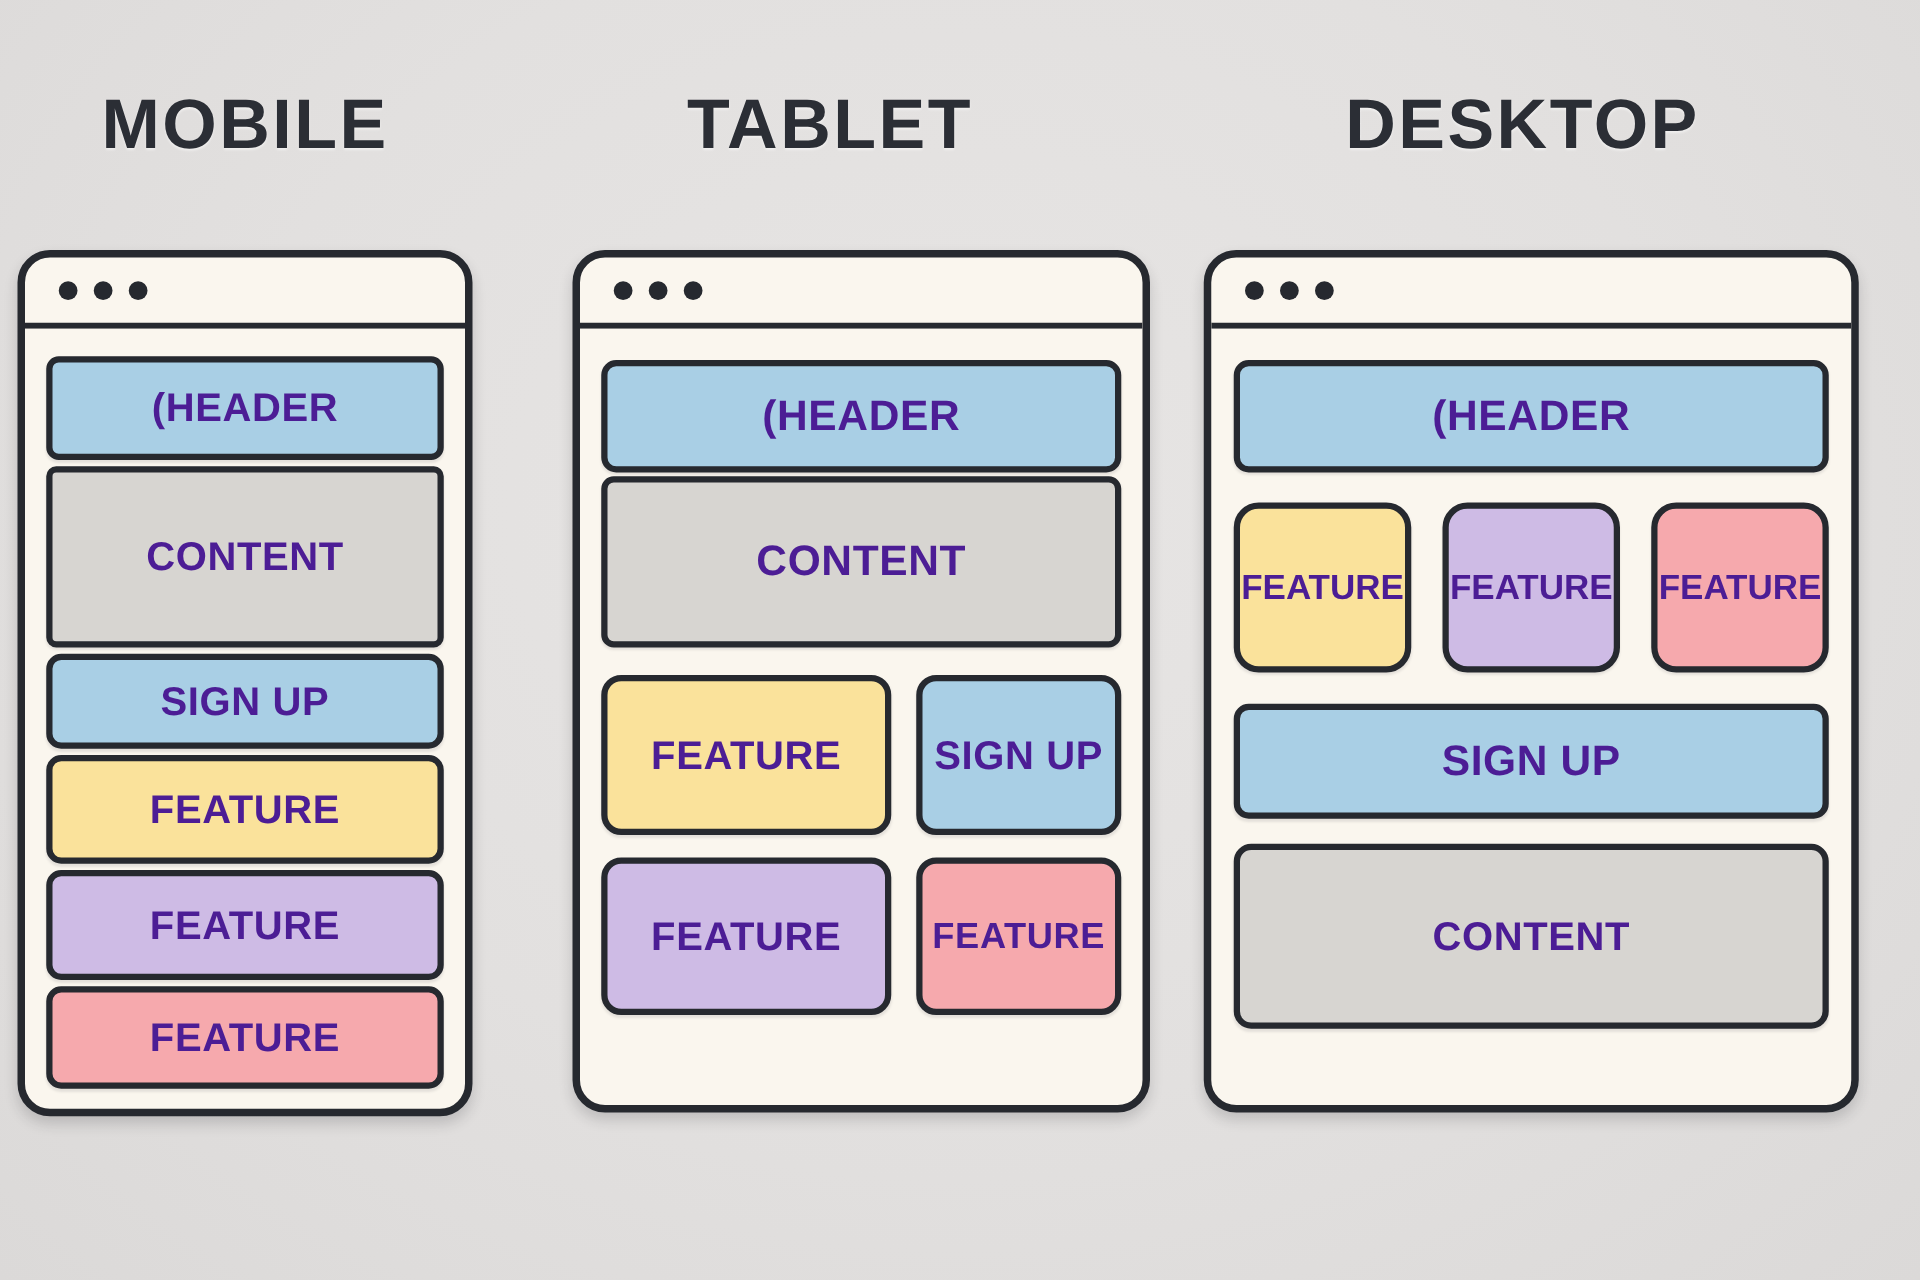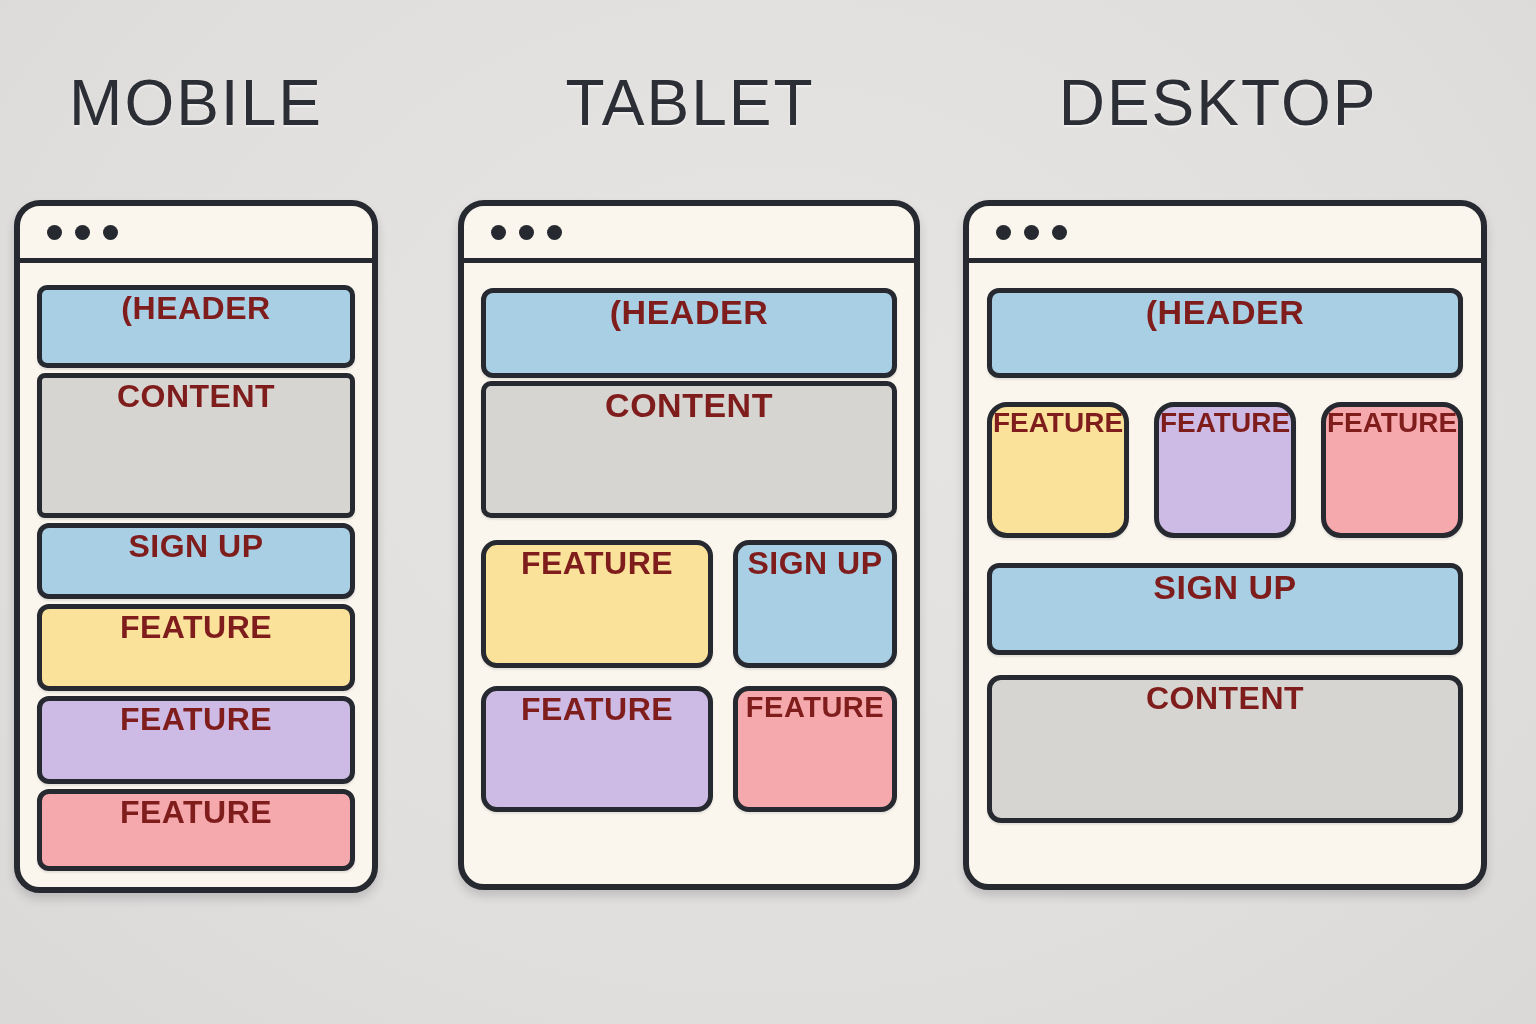--- a/index.html
+++ b/index.html
@@ -8,26 +8,26 @@
     background:#e3e1e0;
   }
   .canvas{
     position:relative;
     width:1536px;height:1024px;
     overflow:hidden;
     background:radial-gradient(ellipse at 50% 40%, #e7e5e4 0%, #e2e0df 55%, #dbd9d8 100%);
   }
   .title{
     position:absolute;top:66px;margin:0;
-    font-size:64px;font-weight:400;letter-spacing:2px;
+    font-size:56px;font-weight:700;letter-spacing:2px;
     color:#2b2e35;text-align:center;
     text-shadow:0 2px 2px rgba(255,255,255,.5);
   }
   .t-mobile{left:14px;width:364px;}
-  .t-tablet{left:459px;width:462px;}
+  .t-tablet{left:433px;width:462px;}
   .t-desktop{left:956px;width:524px;}
 
   .window{
     position:absolute;top:200px;
     background:#faf6ee;
     border:6px solid #26292f;
     border-radius:26px;
     box-sizing:border-box;
     box-shadow:0 6px 10px rgba(38,41,47,.18);
   }
@@ -45,23 +45,23 @@
   .dot{width:15px;height:15px;border-radius:50%;background:#26292f;}
 
   .wbody{display:flex;flex-direction:column;box-sizing:border-box;}
   .body-mobile{padding:22px 17px 0 17px;gap:5px;}
   .body-tablet{padding:25px 17px 0 17px;}
   .body-desktop{padding:25px 18px 0 18px;}
 
   .block{
     box-sizing:border-box;
     border:5px solid #26292f;
-    display:flex;justify-content:center;
+    display:flex;align-items:center;justify-content:center;
     font-weight:700;font-size:32px;letter-spacing:.5px;
-    color:#7f1d1d;
+    color:#4c1d95;
     box-shadow:0 2px 2px rgba(38,41,47,.10);
   }
   .blue{background:#a9cfe5;}
   .gray{background:#d7d5d1;}
   .yellow{background:#fae29b;}
   .purple{background:#cebbe5;}
   .pink{background:#f6a9ad;}
 
   
   .mb-header{height:83px;border-radius:10px;}

